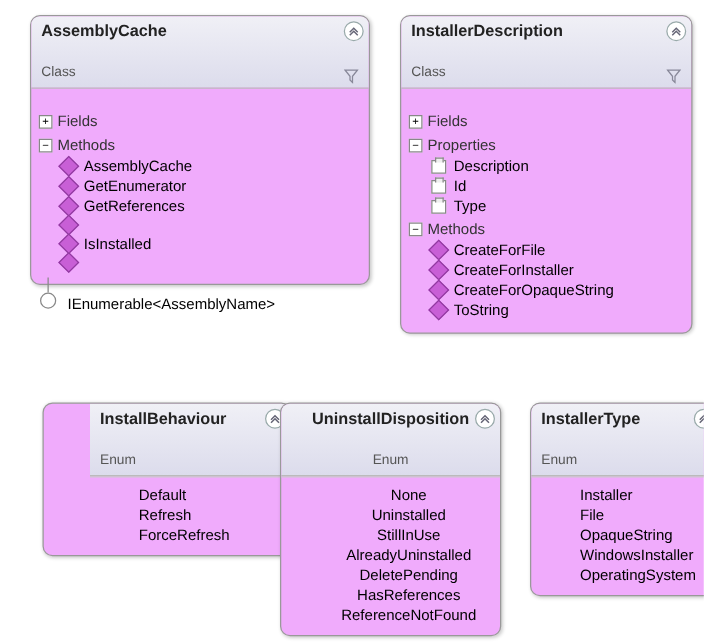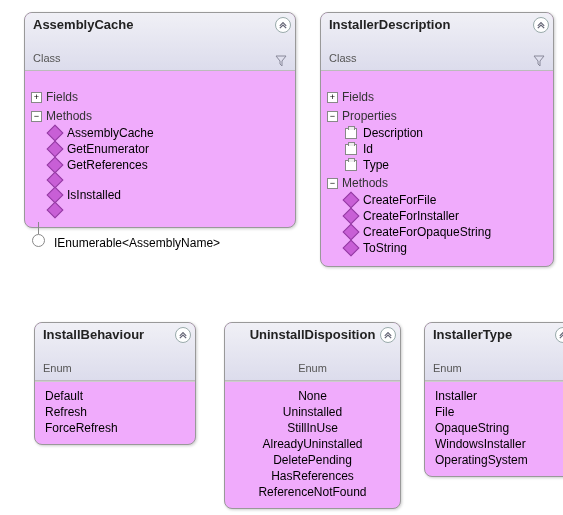--- a/index.html
+++ b/index.html
@@ -126,20 +126,21 @@
     border: 1px solid #888;
     border-bottom: none;
     background: #eee;
   }
   .enum-body {
     padding: 6px 10px 8px 10px;
     border-top: 1px solid #ccc;
   }
   .enum-body .val {
     padding: 1px 0;
+    margin-left: 29px;
   }
   .lollipop {
     position: absolute;
   }
   .lollipop .stem {
     width: 1px;
     height: 12px;
     background: #888;
     margin-left: 6px;
   }
@@ -313,21 +314,21 @@
               <span class="micon">
                 <span class="method-icon"></span>
               </span>
               <span>ToString</span>
             </div>
         </div>
       </div>
     </div>
   </div>
 
-  <div class="class-box" style="left:24px; top:312px; width:160px;">
+  <div class="class-box" style="left:24px; top:312px; width:160px;padding-left:37px;">
     <div class="header">
       <div class="title">InstallBehaviour</div>
       <div class="stereotype">Enum</div>
       <div class="collapse-btn">
         <svg viewBox="0 0 10 10">
             <path d="M1 6 L5 2 L9 6" stroke="#667" fill="none" stroke-width="1.5"></path>
             <path d="M1 9 L5 5 L9 9" stroke="#667" fill="none" stroke-width="1.5"></path>
           </svg>
       </div>
     </div>

